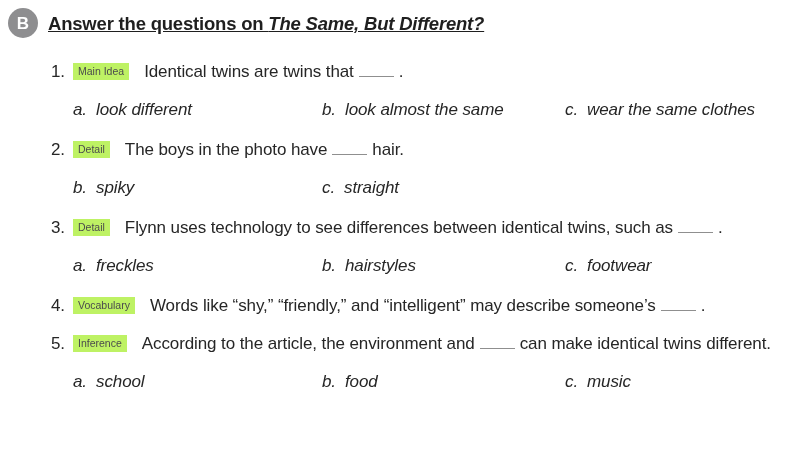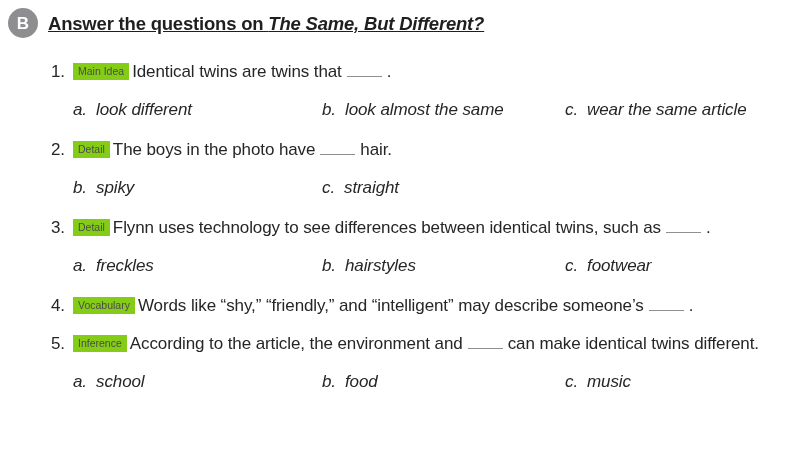--- a/index.html
+++ b/index.html
@@ -39,25 +39,25 @@
     font-size: 17px; line-height: 24px;
     letter-spacing: -0.1px;
     margin-bottom: 14px;
     color: #262626;
   }
   .q-num {
     display: inline-block; width: 22px; text-indent: 0;
   }
   .q-tag {
     display: inline-block; text-indent: 0;
-    background: #84cc16;
+    background: #bef264;
     color: #4b4b4d;
     font-size: 10.5px; line-height: 17px;
     padding: 0 5px;
-    margin-right: 3px;
+    margin-right: 15px;
     vertical-align: 2px;
     letter-spacing: 0;
   }
   .blank {
     display: inline-block;
     width: 35px; height: 3px;
     border-bottom: 1.6px solid #8f8f8f;
     margin: 0 5px;
   }
   .options {
@@ -84,21 +84,21 @@
 
   <div class="title"><span>Answer the questions on </span><span class="italic">The Same, But Different?</span></div>
 
   <div class="content">
 
     <div>
       <div class="q-line"><span class="q-num">1.</span><span class="q-tag">Main Idea</span><span>Identical twins are twins that</span><span class="blank"></span><span>.</span></div>
       <div class="options">
         <div class="option"><span class="opt-letter">a.</span><span>look different</span></div>
         <div class="option"><span class="opt-letter">b.</span><span>look almost the same</span></div>
-        <div class="option"><span class="opt-letter">c.</span><span>wear the same article</span></div>
+        <div class="option"><span class="opt-letter">c.</span><span>wear the same clothes</span></div>
       </div>
     </div>
 
     <div>
       <div class="q-line"><span class="q-num">2.</span><span class="q-tag">Detail</span><span>The boys in the photo have</span><span class="blank"></span><span>hair.</span></div>
       <div class="options">
         <div class="option"><span class="opt-letter">b.</span><span>spiky</span></div>
         <div class="option"><span class="opt-letter">c.</span><span>straight</span></div>
       </div>
     </div>

